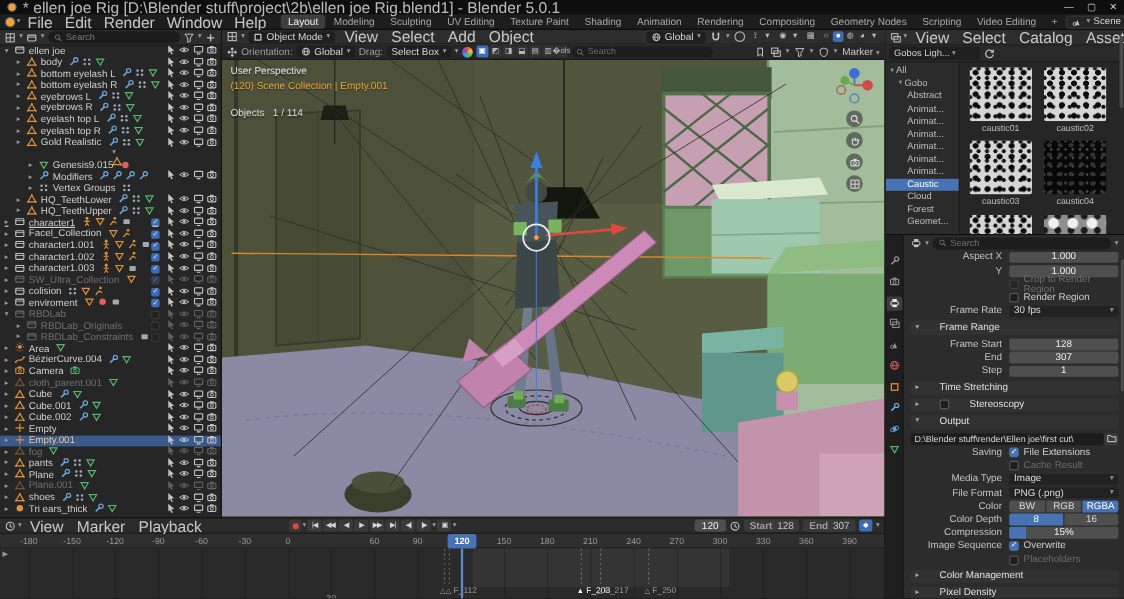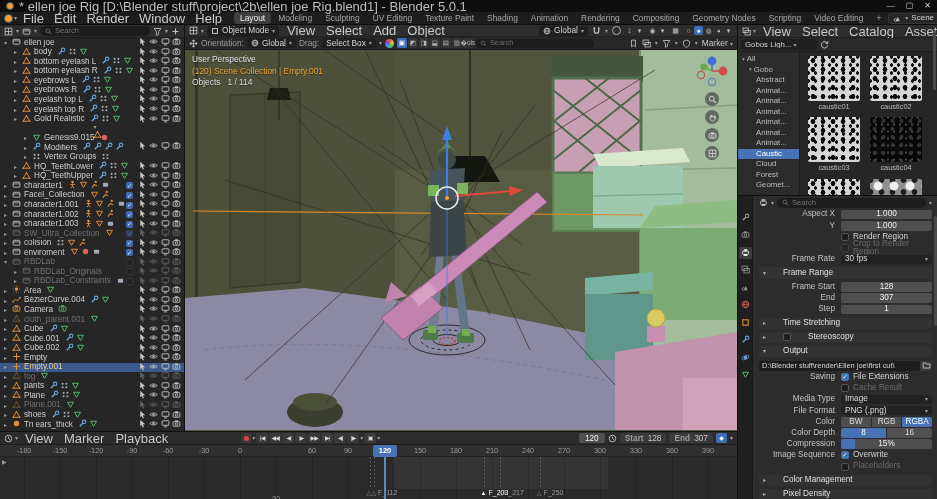--- a/index.html
+++ b/index.html
@@ -55,21 +55,21 @@
 .shadedots .on{background:#3f6cb5;color:#fff}
 .togglegrp{display:flex;gap:1px}
 .togglegrp span{width:10px;height:10px;background:#333;border-radius:1.5px;display:flex;align-items:center;justify-content:center;color:#b5b5b5;font-size:6.5px}
 .togglegrp span.on{background:#3f6cb5;color:#fff}
 .vpsearch{width:118px;height:9px;background:#1d1d1d;border-radius:5px;display:flex;align-items:center;gap:3px;padding:0 4px;color:#6e6e6e;font-size:7.4px}
 .wheel{width:9px;height:9px;border-radius:50%;background:conic-gradient(#e5533d,#e5c43d,#57c248,#3d9fe5,#8a3de5,#e5533d)}
 .canvas{flex:1;position:relative;overflow:hidden}
 .canvas svg.scene{position:absolute;inset:0}
 .overlaytxt{position:absolute;left:7px;top:5px;font-size:8.4px;color:#e3e3e3;text-shadow:0 1px 1px rgba(0,0,0,.45)}
 .overlaytxt .ctx{color:#eba43c;margin-top:4px}
-.overlaytxt .objs{color:#dedede;margin-top:2px}
+.overlaytxt .objs{color:#dedede;margin-top:14px}
 .navgizmo{position:absolute;right:8px;top:4px;display:flex;flex-direction:column;align-items:center;gap:4px}
 .navbtn{width:14px;height:14px;border-radius:50%;background:rgba(40,40,46,.55);display:flex;align-items:center;justify-content:center;color:#d8d8d8}
 
 .timeline{height:68px;background:#262626;border-top:1px solid #101010;display:flex;flex-direction:column}
 .tlhead{height:13px;background:#2b2b2b;display:flex;align-items:center;gap:2px;padding:0 4px;font-size:8.3px;border-bottom:1px solid #1d1d1d}
 .transport{display:flex;gap:1px;margin-left:66px;align-items:center}
 .tbtn{min-width:12px;height:10px;padding:0 2px;background:#3a3a3a;border-radius:2px;color:#d6d6d6;font-size:6px;display:flex;align-items:center;justify-content:center;letter-spacing:-1px}
 .rec{width:10px;height:10px;border-radius:2px;background:#3a3a3a;display:flex;align-items:center;justify-content:center}
 .rec i{width:5px;height:5px;border-radius:50%;background:#e14640}
 .tlfields{margin-left:auto;display:flex;gap:3px;align-items:center}
@@ -769,21 +769,21 @@
                       <use href="#i-eye"></use>
                     </svg></span>
                   <span><svg class="ic ">
                       <use href="#i-screen"></use>
                     </svg></span>
                   <span><svg class="ic ">
                       <use href="#i-camera"></use>
                     </svg></span>
                 </span>
               </div>
-              <div class="orow" style="padding-left: 4px;">
+              <div class="orow" style="padding-left: 4px; text-decoration: underline;">
                 <span class="chev">▸</span>
                 <span class="oicon c-gy"><svg class="ic ">
                     <use href="#i-col"></use>
                   </svg></span>
                 <span class="lbl">character1</span>
                 <span class="ext">
                   <span class="c-or"><svg class="ic ">
                       <use href="#i-pose"></use>
                     </svg></span>
                   <span class="c-or"><svg class="ic ">
@@ -2081,29 +2081,29 @@
           </div>
           <div class="prow">
             <span class="plabel">Y</span>
             <span class="pval">
                 <span class="num">1.000</span>
               </span>
           </div>
           <div class="prow">
             <span class="plabel"></span>
             <span class="pval">
-              <span class="pcb"></span>
-              <span class="cblabel">Render Region</span>
+              <span class="pcb" style="opacity:.4"></span>
+              <span class="cblabel dim">Crop to Render Region</span>
             </span>
           </div>
           <div class="prow">
             <span class="plabel"></span>
             <span class="pval">
-              <span class="pcb" style="opacity:.4"></span>
-              <span class="cblabel dim">Crop to Render Region</span>
+              <span class="pcb"></span>
+              <span class="cblabel">Render Region</span>
             </span>
           </div>
           <div class="prow">
             <span class="plabel">Frame Rate</span>
             <span class="pval">
                 <span class="dropf">
                   <span>30 fps</span>
                   <span class="dd">▾</span>
                 </span>
               </span>

